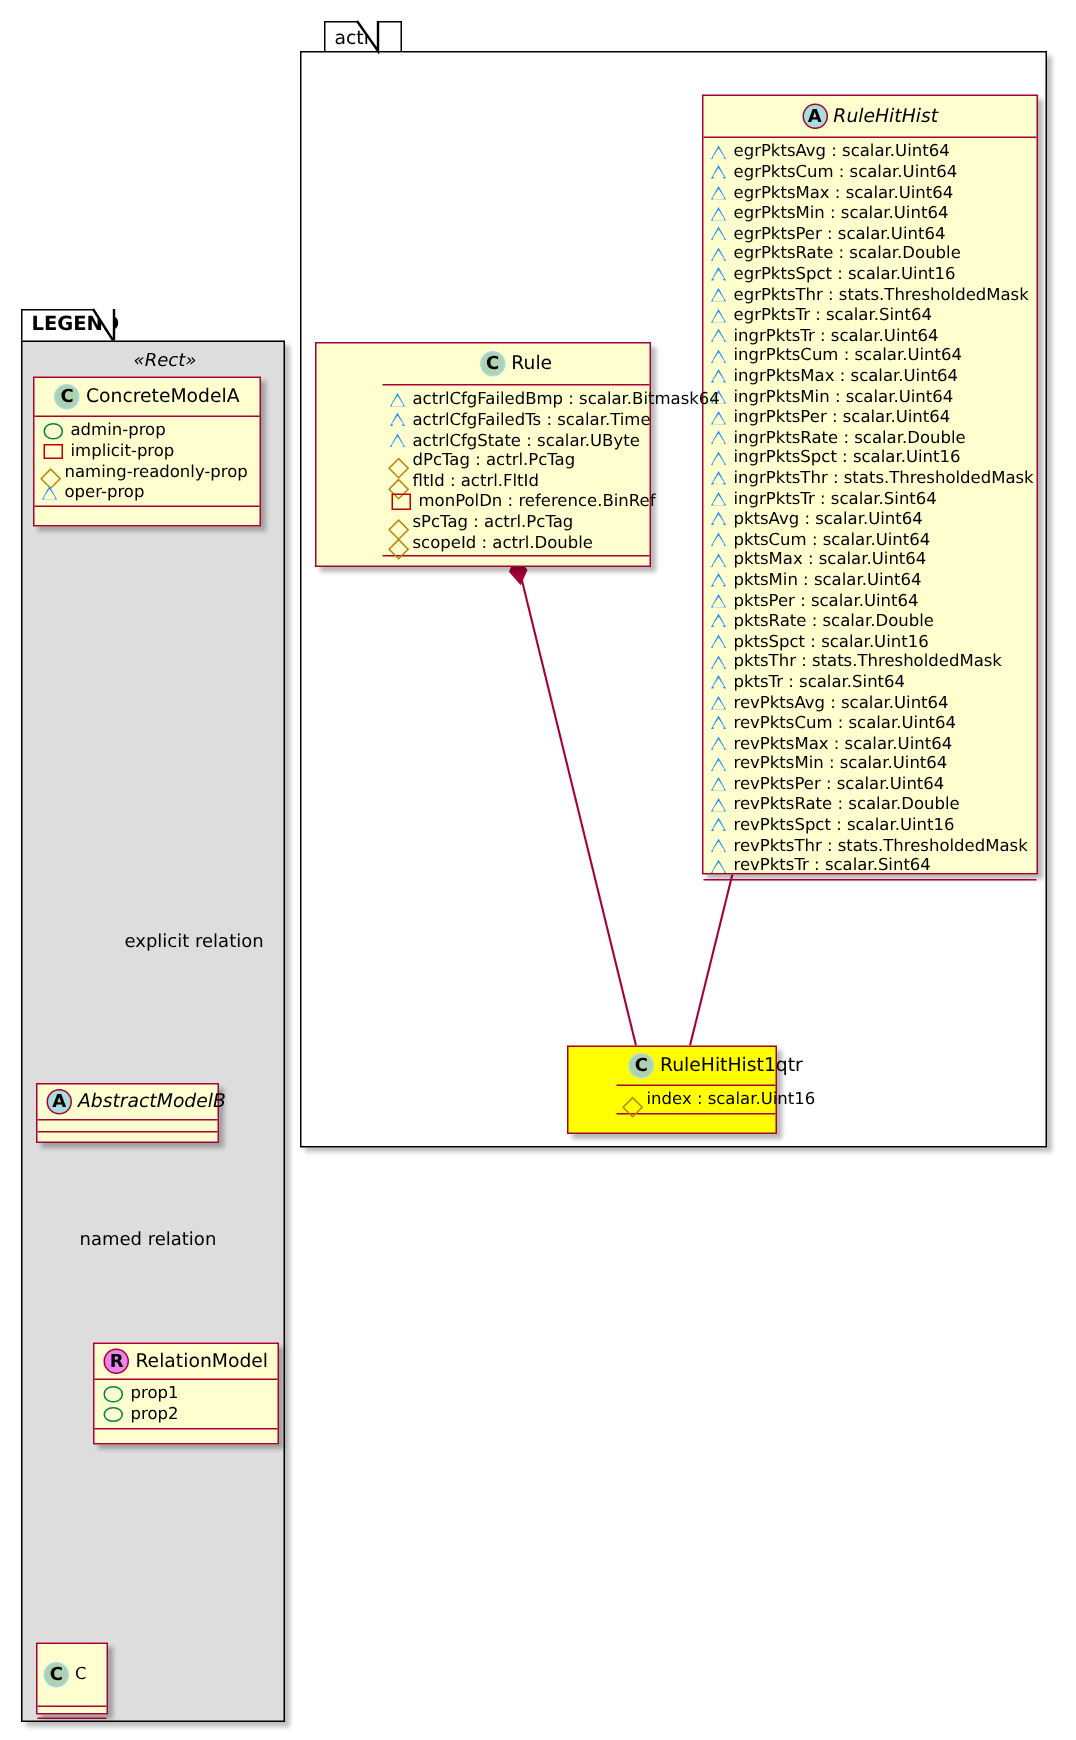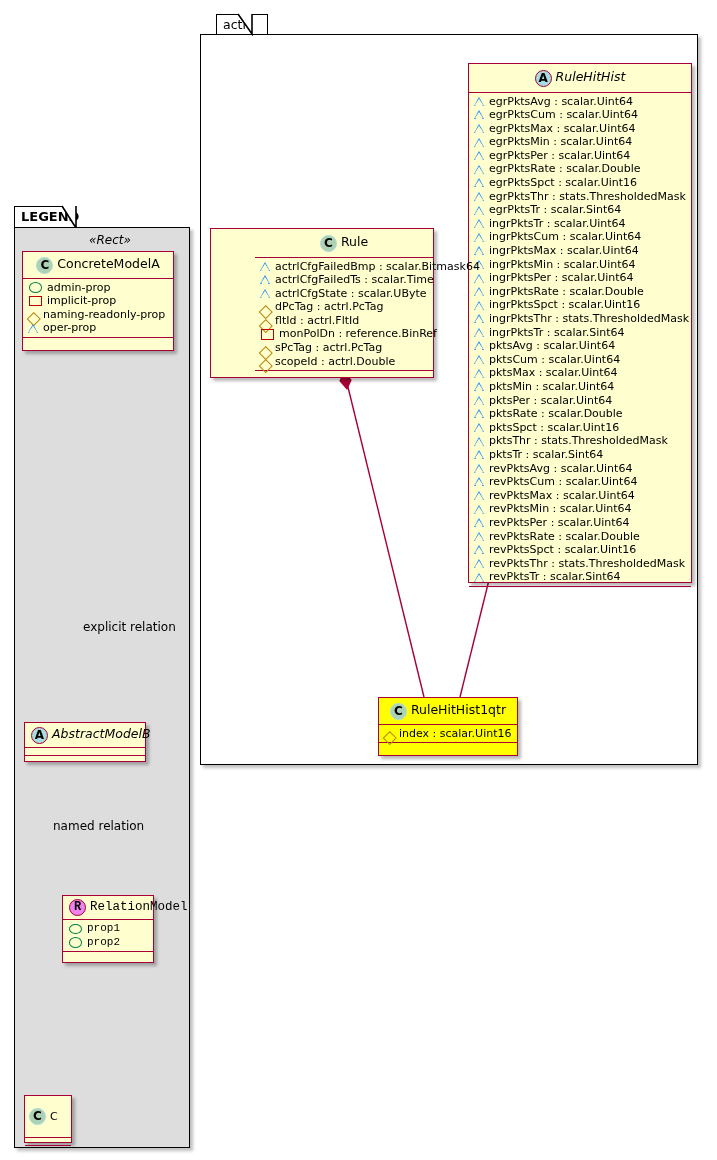--- a/index.html
+++ b/index.html
@@ -46,21 +46,21 @@
       border-left:4.1px solid transparent;border-right:4.1px solid transparent;
       border-bottom:7px solid #FEFECE;}
   .mk.sq{border:1.3px solid #C00000;width:8.5px;height:8.5px;margin:1px;}
   .mk.cir{border:1.3px solid #038048;border-radius:50%;width:8.5px;height:8.5px;margin:1px;}
   .mk.dia{width:0;height:0;}
   .mk.dia .o{position:absolute;left:0.5px;top:0px;width:7.5px;height:7.5px;
       border:1.3px solid #B8860B;transform:rotate(45deg);}
 
   
   .cls.hl{background:#FFFF00;}
-  .cls.hl .hdr,.cls.hl .body{border-color:#A80036;}
+  .cls.hl .hdr,.cls.hl .body{border-color:#A80036;margin-left:32px;}
 
   
   .pkg{position:absolute;border:1.6px solid #000;background:#fff;
        box-sizing:border-box;box-shadow:3px 3px 3px rgba(0,0,0,.25);}
   .pkg-tab{position:absolute;border:1.6px solid #000;border-bottom:none;
        background:#fff;box-sizing:border-box;
        font-weight:normal;font-size:12.5px;padding:2px 6px 1px 6px;margin-left:16px;}
 
   
   .legend{position:absolute;border:1.6px solid #000;background:#DDDDDD;
@@ -482,21 +482,21 @@
 </div>
 
 <div class="cls" style="left:24px;top:722px;width:122px;height:40px;">
   <div class="hdr" style="padding:3px 6px;">
     <span class="circ a">A</span><span class="nm ital">AbstractModelB</span>
   </div>
   <div class="body blank"></div>
   <div class="foot"></div>
 </div>
 
-<div class="cls" style="left:62px;top:895px;width:92px;height:68px;font-family:Liberation Mono, monospace;">
+<div class="cls" style="left:62px;top:895px;width:124px;height:68px;">
   <div class="hdr" style="padding:3px 6px;">
     <span class="circ r">R</span><span class="nm">RelationModel</span>
   </div>
   <div class="body">
       <div class="row">
         <span class="mk cir"></span>
         <span class="txt">prop1</span>
       </div>
       <div class="row">
         <span class="mk cir"></span>

